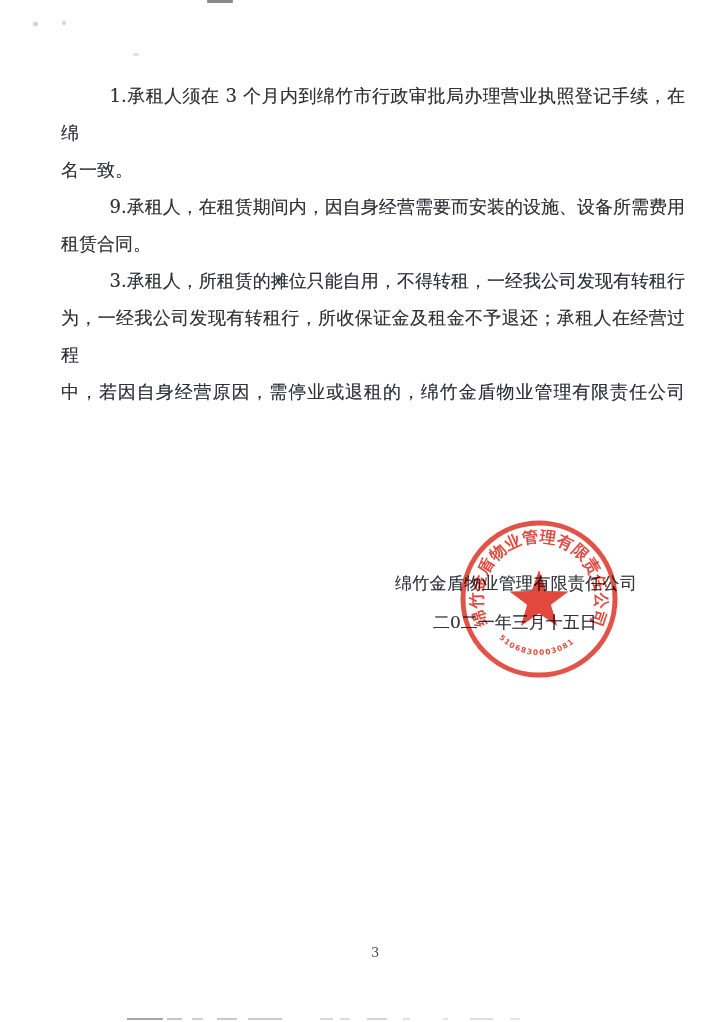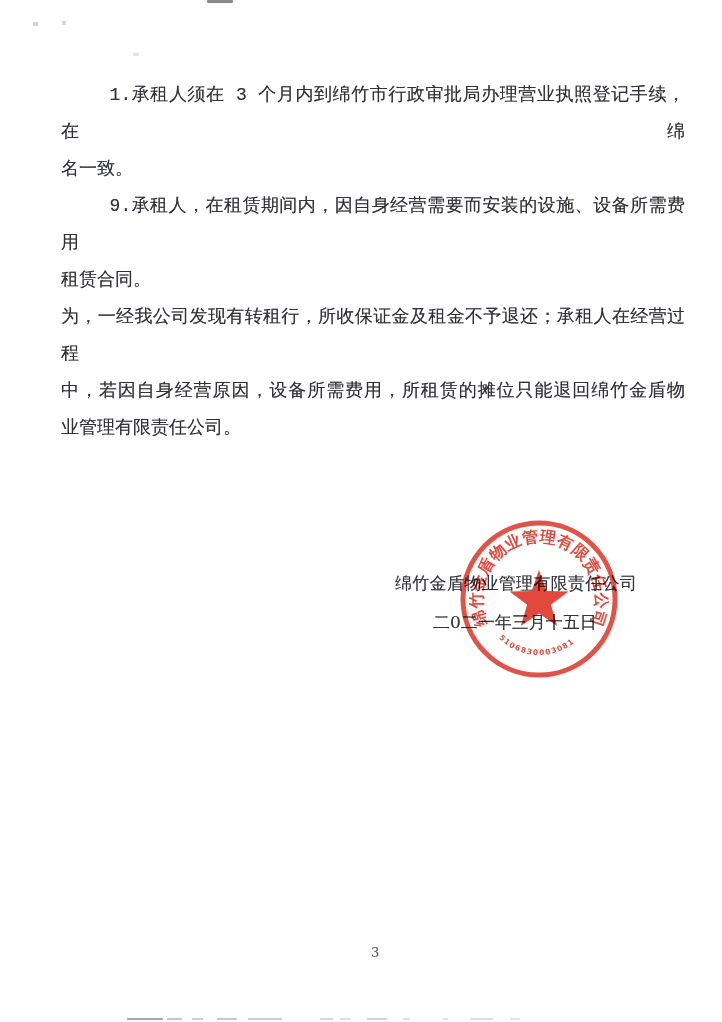--- a/index.html
+++ b/index.html
@@ -11,21 +11,20 @@
     overflow:hidden;
     font-family:"DejaVu Serif","Liberation Serif",serif;
   }
   
   .clauses{
     position:absolute;
     left:61px;top:77px;width:624px;
     font-size:18px;line-height:37px;
     color:#303237;
     text-shadow:0 0 .6px rgba(48,50,55,.55);
-    font-family:Liberation Mono, monospace;
   }
   .line{text-align:justify;white-space:nowrap;}
   .line.full{text-align-last:justify;white-space:normal;}
   .line.indent{text-indent:2.7em;}
   
   .sig-company{
     position:absolute;left:395px;top:572px;
     font-size:17px;letter-spacing:.3px;color:#33353a;
     text-shadow:0 0 .6px rgba(48,50,55,.5);
     white-space:nowrap;z-index:1;
@@ -74,23 +73,23 @@
   <div class="artifact a-topsmudge"></div>
   <div class="artifact a-speck1"></div>
   <div class="artifact a-speck2"></div>
   <div class="artifact a-speck3"></div>
 
   <div class="clauses" id="clauses">
       <div class="line indent full">1.承租人须在 3 个月内到绵竹市行政审批局办理营业执照登记手续，在绵</div>
       <div class="line">名一致。</div>
       <div class="line indent full">9.承租人，在租赁期间内，因自身经营需要而安装的设施、设备所需费用</div>
       <div class="line">租赁合同。</div>
+      <div class="line indent full">3.承租人，所租赁的摊位只能自用，不得转租，一经我公司发现有转租行</div>
       <div class="line full">为，一经我公司发现有转租行，所收保证金及租金不予退还；承租人在经营过程</div>
-      <div class="line full">中，若因自身经营原因，设备所需费用，所租赁的摊位只能退回绵竹金盾物</div>
-      <div class="line">业管理有限责任公司。</div>
+      <div class="line full">中，若因自身经营原因，需停业或退租的，绵竹金盾物业管理有限责任公司</div>
     </div>
 
   <div class="sig-company">绵竹金盾物业管理有限责任公司</div>
   <div class="sig-date">二0二一年三月十五日</div>
 
   <svg class="stamp" viewBox="0 0 170 170">
     <defs>
       <path id="arcTop" d="M 34.7,111.8 A 57,57 0 1 1 135.3,111.8" fill="none"></path>
       <path id="arcBottom" d="M 42.1,121 A 56,56 0 0 0 127.9,121" fill="none"></path>
     </defs>

